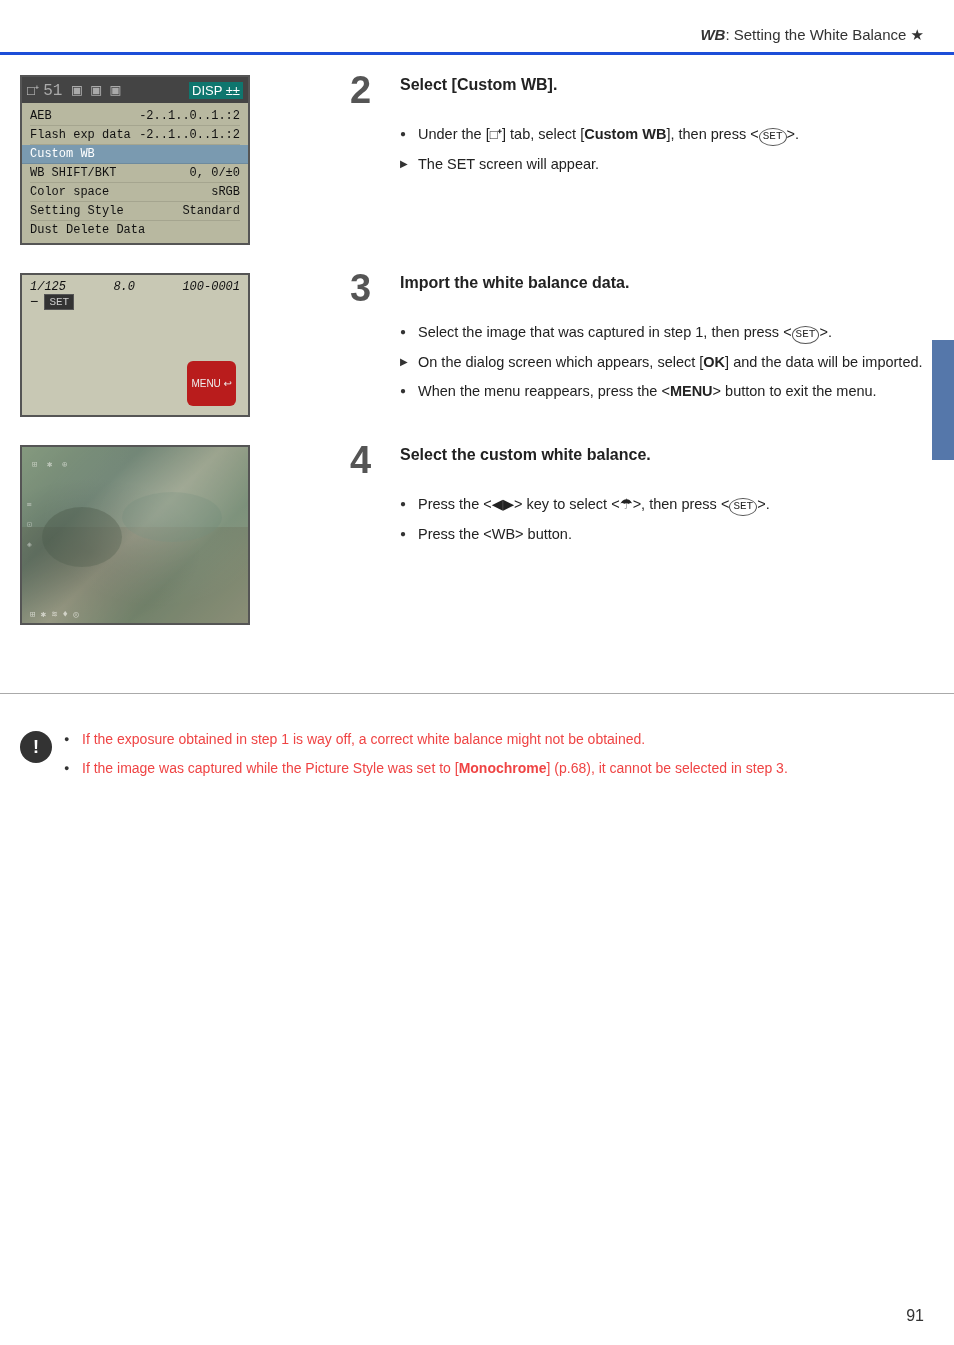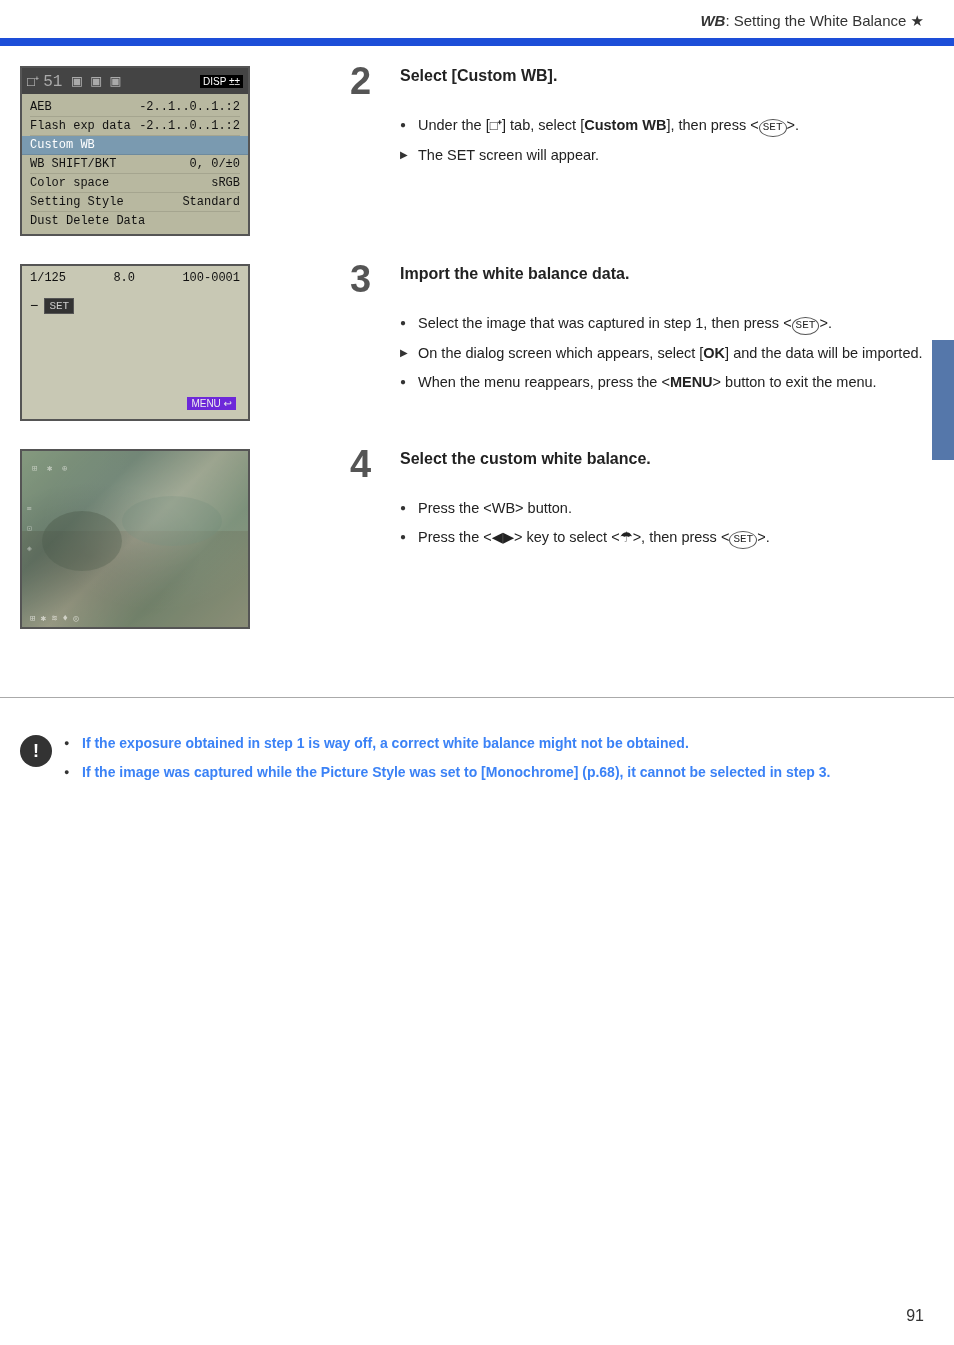--- a/index.html
+++ b/index.html
@@ -11,22 +11,22 @@
       font-size: 15px;
       color: #222;
       position: relative;
     }
 
     
     .header {
       display: flex;
       justify-content: flex-end;
       align-items: center;
-      padding: 12px 30px 8px 30px;
-      border-bottom: 8px solid #1d4ed8;
+      padding: 26px 30px 8px 30px;
+      border-bottom: 3px solid #1d4ed8;
       margin-bottom: 0;
     }
     .header-title {
       font-size: 15px;
       color: #333;
     }
     .header-title .wb {
       font-weight: bold;
       font-style: italic;
     }
@@ -111,23 +111,23 @@
       font-family: 'Courier New', monospace;
     }
     .camera-screen-header {
       background: #444;
       display: flex;
       align-items: center;
       padding: 3px 5px;
       gap: 4px;
     }
     .disp-badge {
-      background: #000000;
+      background: #0f766e;
       color: #fff;
-      font-size: 10px;
+      font-size: 13px;
       padding: 1px 3px;
       margin-left: auto;
       font-family: Arial;
     }
     .camera-screen-body {
       padding: 4px 8px;
     }
     .cam-row {
       display: flex;
       justify-content: space-between;
@@ -149,22 +149,23 @@
       background: #c8c8b4;
       width: 230px;
       font-size: 11px;
       color: #111;
       font-family: 'Courier New', monospace;
       padding: 5px 8px;
     }
     .vf-top-row {
       display: flex;
       justify-content: space-between;
-      margin-bottom: 13px;
+      margin-bottom: 0;
       font-size: 12px;
+      font-style: italic;
     }
     .vf-set-badge {
       background: #333;
       color: #ccc;
       padding: 1px 4px;
       font-size: 11px;
       border: 1px solid #555;
     }
     .vf-body {
       min-height: 100px;
@@ -219,22 +220,21 @@
     .warning-bullets {
       list-style: none;
       padding: 0;
     }
     .warning-bullets li {
       padding-left: 18px;
       position: relative;
       font-size: 14px;
       line-height: 1.5;
       margin-bottom: 8px;
-      color: #3b82f6;
-      font-weight: bold;
+      color: #ef4444;
     }
     .warning-bullets li::before {
       content: '●';
       position: absolute;
       left: 0;
       font-size: 9px;
       top: 4px;
       color: #333;
     }
 
@@ -251,25 +251,25 @@
     .sidebar-strip {
       position: absolute;
       right: 0;
       top: 340px;
       width: 22px;
       height: 120px;
       background: #5577aa;
     }
     .menu-btn {
       display: inline-block;
-      background: #6d28d9;
+      background: #b91c1c;
       color: #eee;
       font-size: 10px;
-      padding: 1px 4px;
-      border-radius: 0;
+      padding: 17px 4px;
+      border-radius: 6px;
       font-family: Arial;
     }
     .set-btn {
       display: inline-block;
       border: 1px solid #555;
       border-radius: 50%;
       padding: 0 3px;
       font-size: 11px;
       font-family: 'Courier New', monospace;
     }
@@ -411,24 +411,24 @@
           <text x="5" y="80" font-size="8" fill="#fff" font-family="monospace" opacity="0.7">⊡</text>
           <text x="5" y="100" font-size="8" fill="#fff" font-family="monospace" opacity="0.7">◈</text>
         </svg>
       </div>
     </div>
     <div class="step-number">4</div>
     <div class="step-right">
       <div class="step-title">Select the custom white balance.</div>
       <ul class="step-bullets">
         <li>
+          Press the &lt;◀▶&gt; key to select &lt;☂&gt;, then press &lt;<span class="set-btn">SET</span>&gt;.
+        </li>
+        <li>
           Press the &lt;WB&gt; button.
-        </li>
-        <li>
-          Press the &lt;◀▶&gt; key to select &lt;☂&gt;, then press &lt;<span class="set-btn">SET</span>&gt;.
         </li>
       </ul>
     </div>
   </div>
 
 </div>
 
 <hr class="section-divider">
 
 <div class="warning-box">

